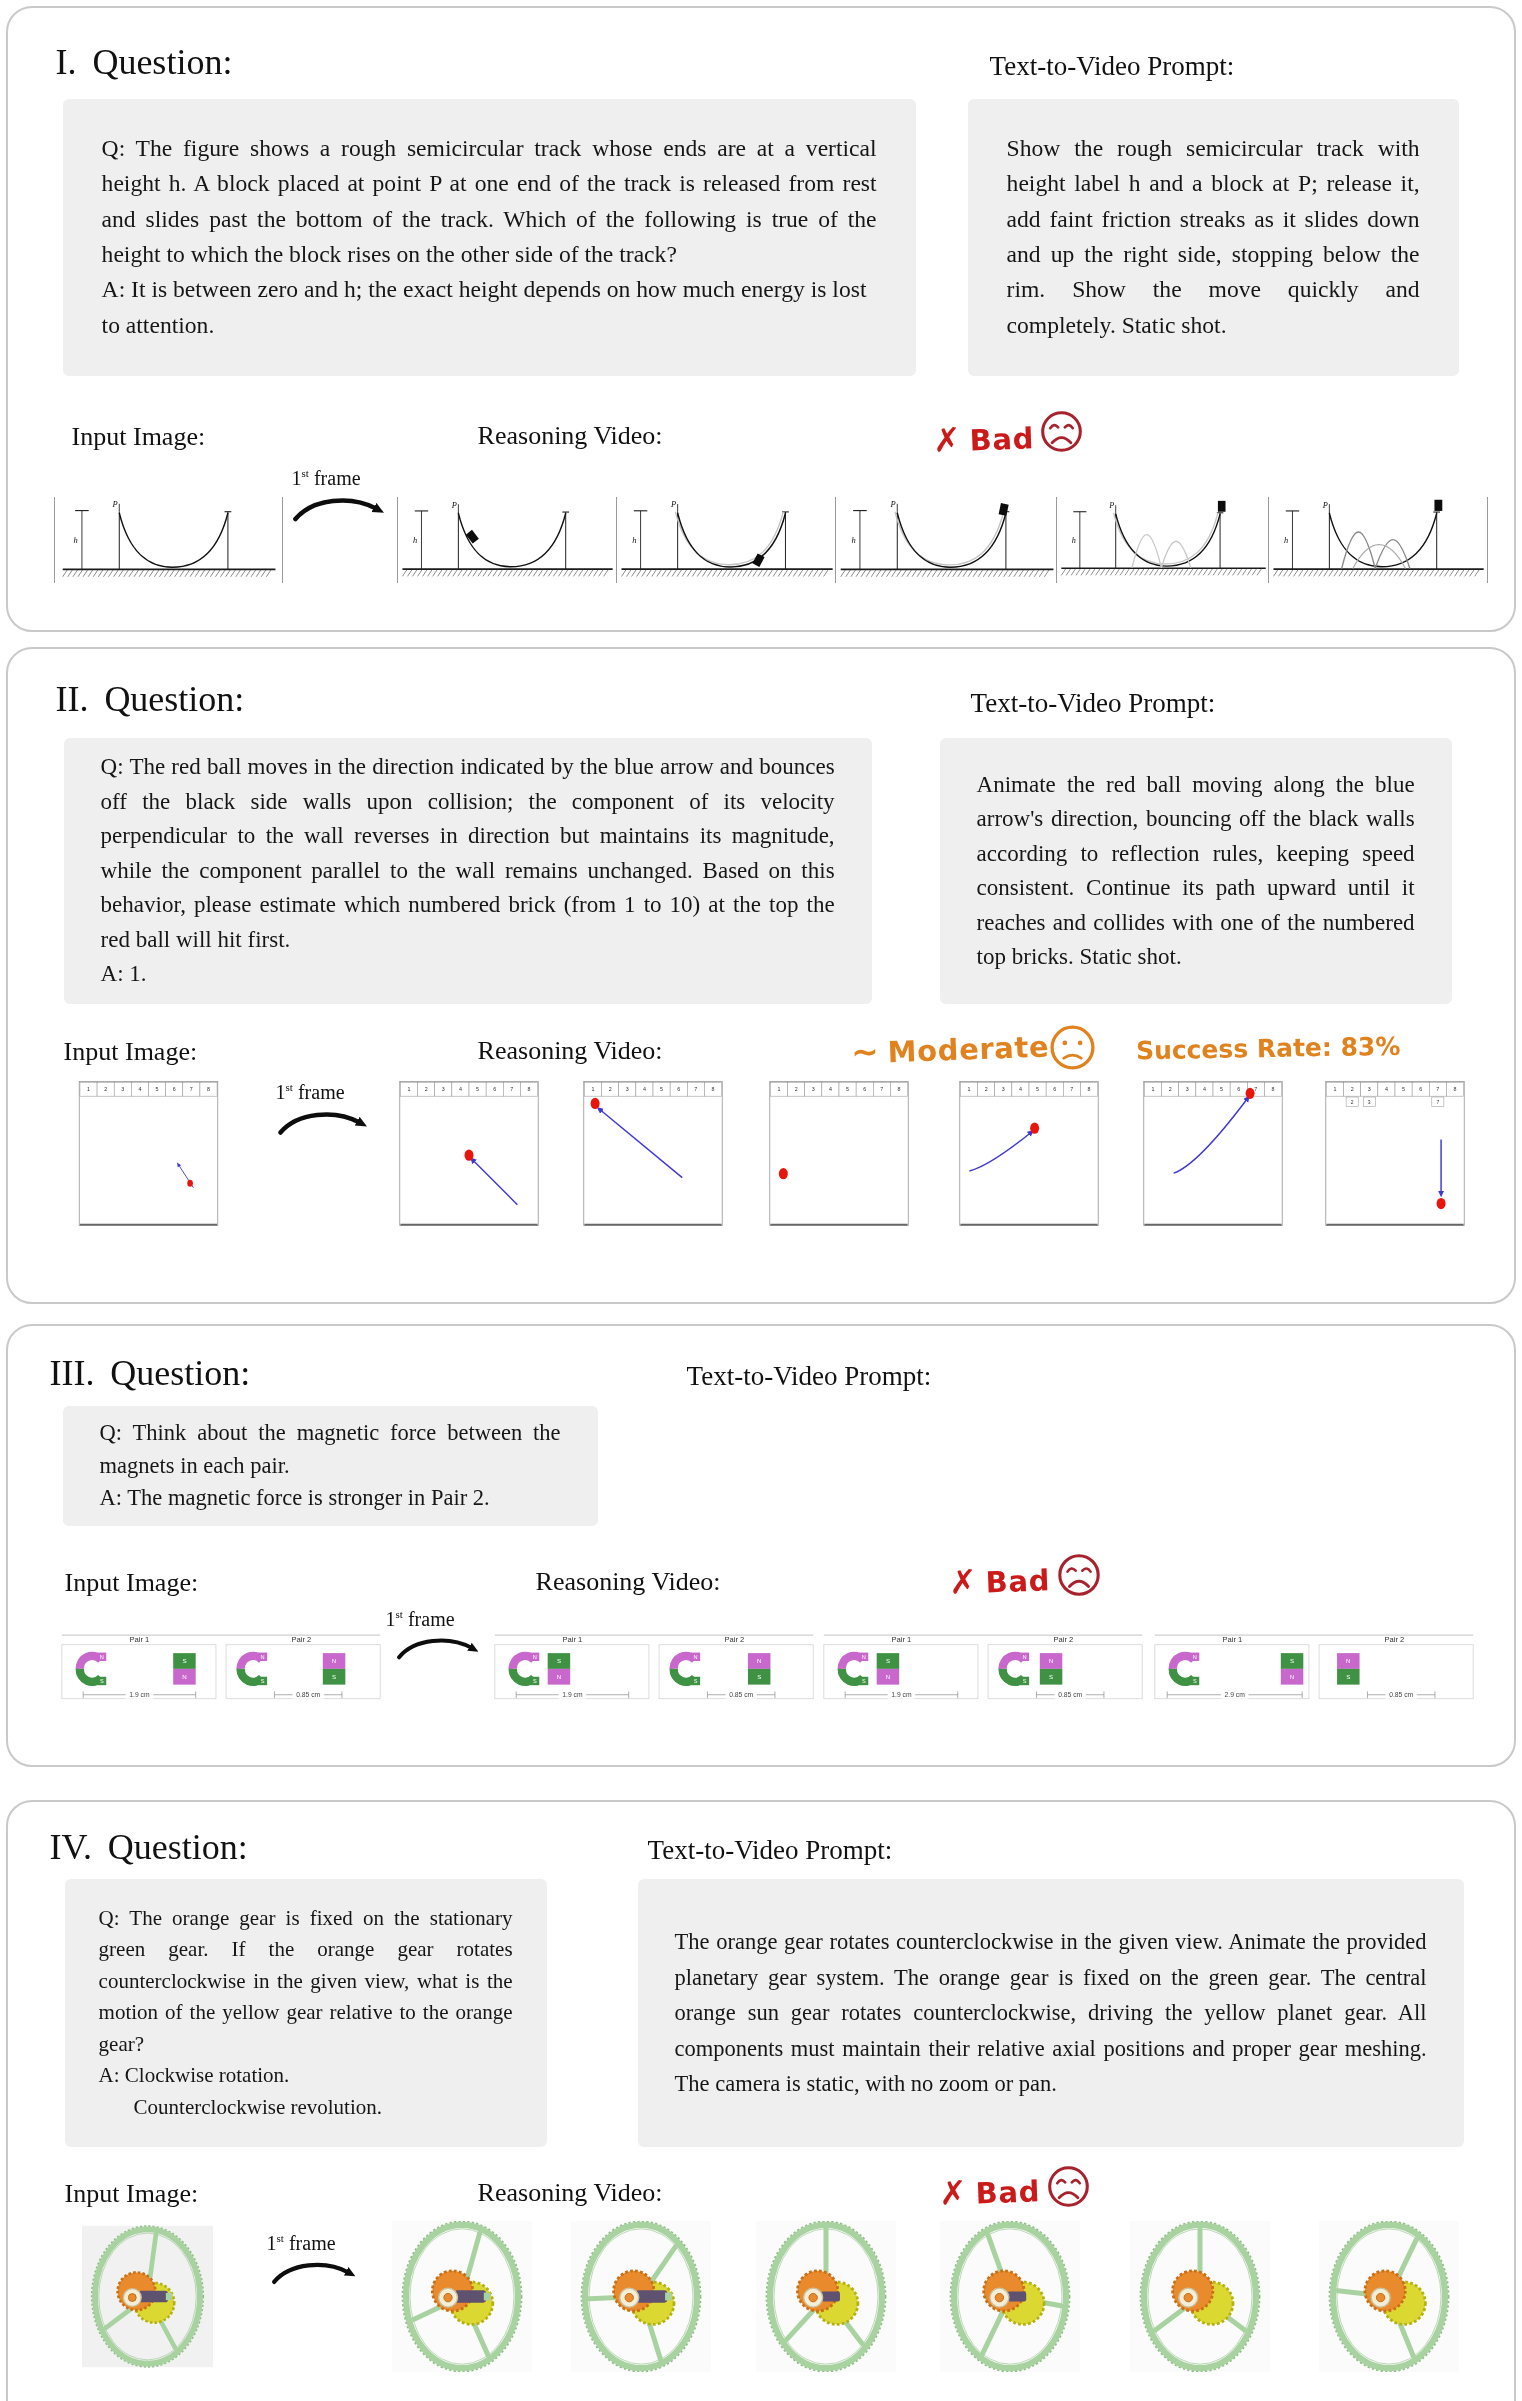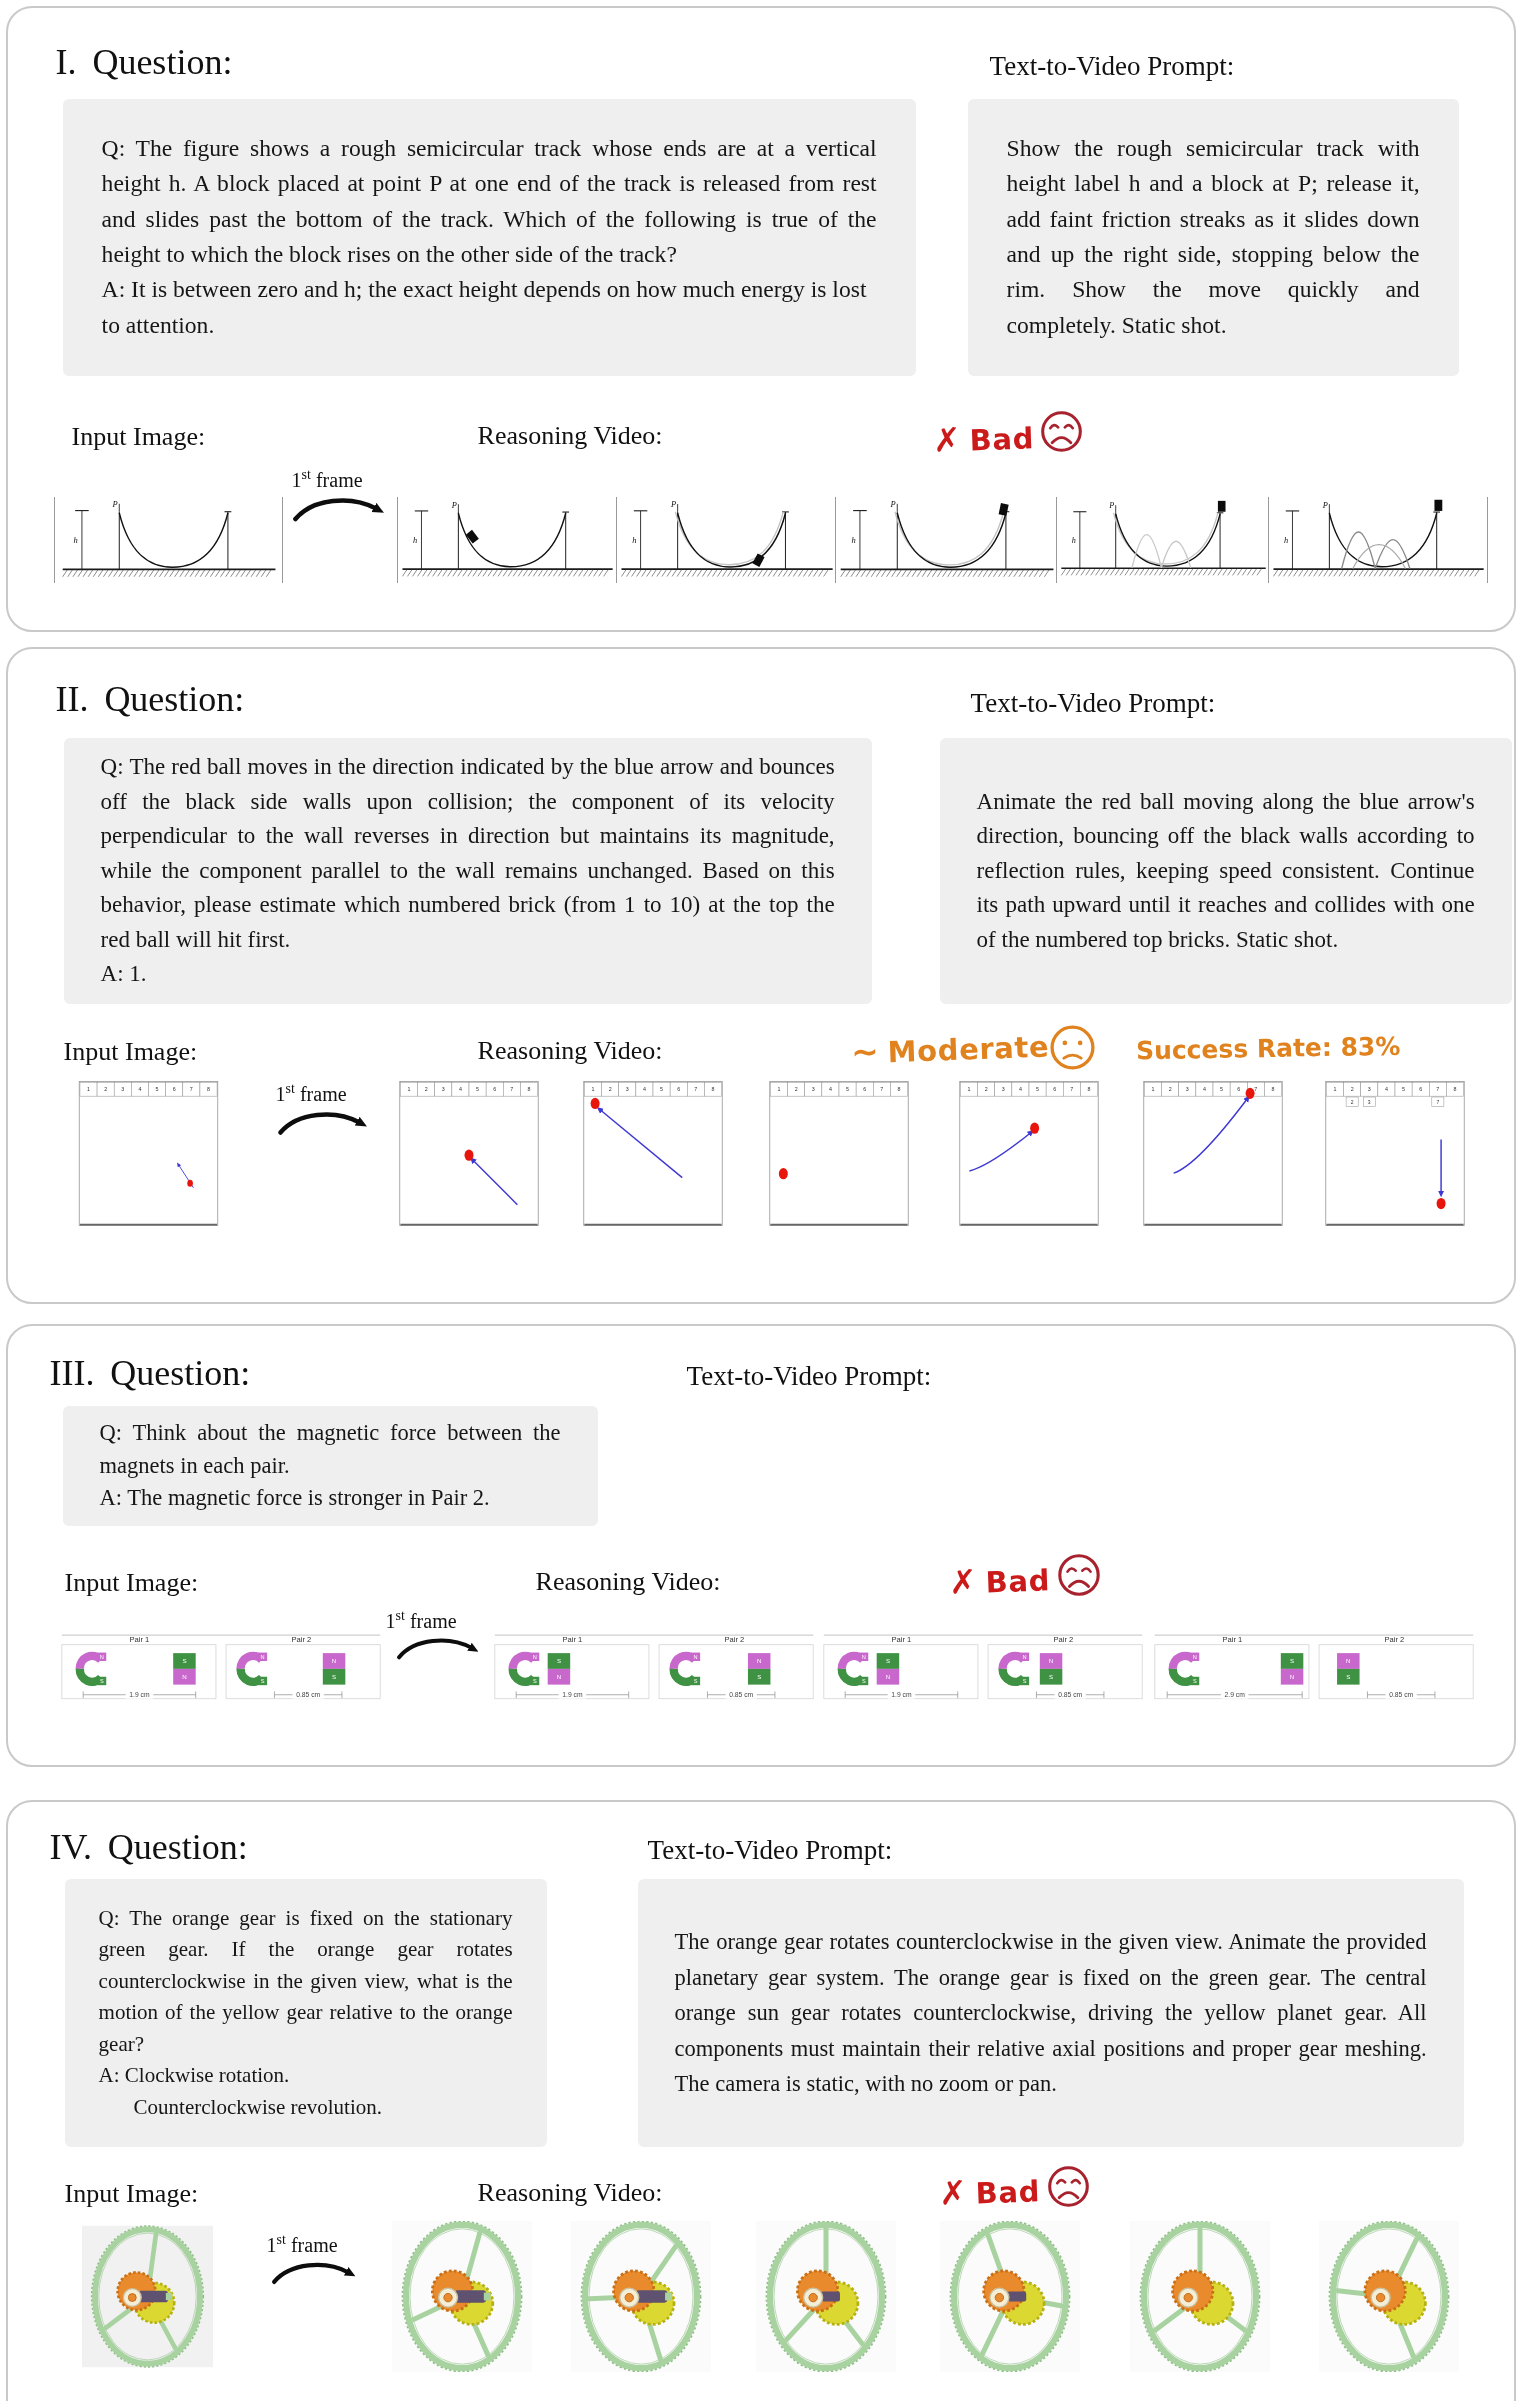--- a/index.html
+++ b/index.html
@@ -26,21 +26,21 @@
   .p1 .gbox{font-size:23px;line-height:1.5;padding:11.3px 37px;}
   .p2 .gbox{font-size:22.5px;line-height:1.45;padding:12.4px 37px;}
   .p3 .qbox{font-size:21px;line-height:1.5;padding:9px 34px;}
   .p3 .pbox{font-size:22.5px;line-height:1.58;padding:9px 37px;}
 
   .p0 .qhead{left:48px;top:33px;}   .p0 .phead{left:982px;top:43px;}
   .p0 .qbox{left:55px;top:91px;width:853px;height:277px;}
   .p0 .pbox{left:960px;top:91px;width:491px;height:277px;}
   .p1 .qhead{left:48px;top:29px;}   .p1 .phead{left:963px;top:39px;}
   .p1 .qbox{left:56px;top:89px;width:808px;height:266px;}
-  .p1 .pbox{left:932px;top:89px;width:572px;height:266px;}
+  .p1 .pbox{left:932px;top:89px;width:512px;height:266px;}
   .p2 .qhead{left:42px;top:26px;}   .p2 .phead{left:679px;top:35px;}
   .p2 .qbox{left:55px;top:80px;width:535px;height:120px;}
   .p2 .pbox{left:649px;top:80px;width:812px;height:120px;}
   .p3 .qhead{left:42px;top:23.6px;}   .p3 .phead{left:640px;top:33px;}
   .p3 .qbox{left:57px;top:77px;width:482px;height:268px;}
   .p3 .pbox{left:630px;top:77px;width:826px;height:268px;}
 
   .lbl{position:absolute;font-size:26px;white-space:nowrap;}
   .p0 .input-lbl{left:64px;top:414px;} .p0 .video-lbl{left:470px;top:413px;}
   .p1 .input-lbl{left:56px;top:388px;} .p1 .video-lbl{left:470px;top:387px;}
@@ -63,21 +63,21 @@
   .p1 .success{left:1128px;top:385px;}
 
   .face{position:absolute;}
   .p0 .face{left:1030px;top:400px;width:47px;height:47px;}
   .p1 .face{left:1039px;top:373px;width:51px;height:51px;}
   .p2 .face{left:1047px;top:225px;width:48px;height:48px;}
   .p3 .face{left:1037px;top:361px;width:47px;height:47px;}
   .badface{color:#a8222e;} .modface{color:#cf7a1f;}
 
   .ff{position:absolute;font-size:20px;white-space:nowrap;}
-  .ff sup{font-size:14px;}
+  .ff sup{font-size:11px;}
   .p0 .ff{left:284px;top:459px;}
   .p1 .ff{left:268px;top:432px;}
   .p2 .ff{left:378px;top:282px;}
   .p3 .ff{left:259px;top:430px;}
 
   .arrow{position:absolute;}
   .arrow path{stroke:#0d0d0d;stroke-width:8;fill:none;stroke-linecap:round;}
   .p0 .arrow{left:284px;top:485px;width:97px;height:31.5px;}
   .p1 .arrow{left:269px;top:459px;width:95px;height:29px;}
   .p2 .arrow{left:388px;top:308px;width:87px;height:28px;}

